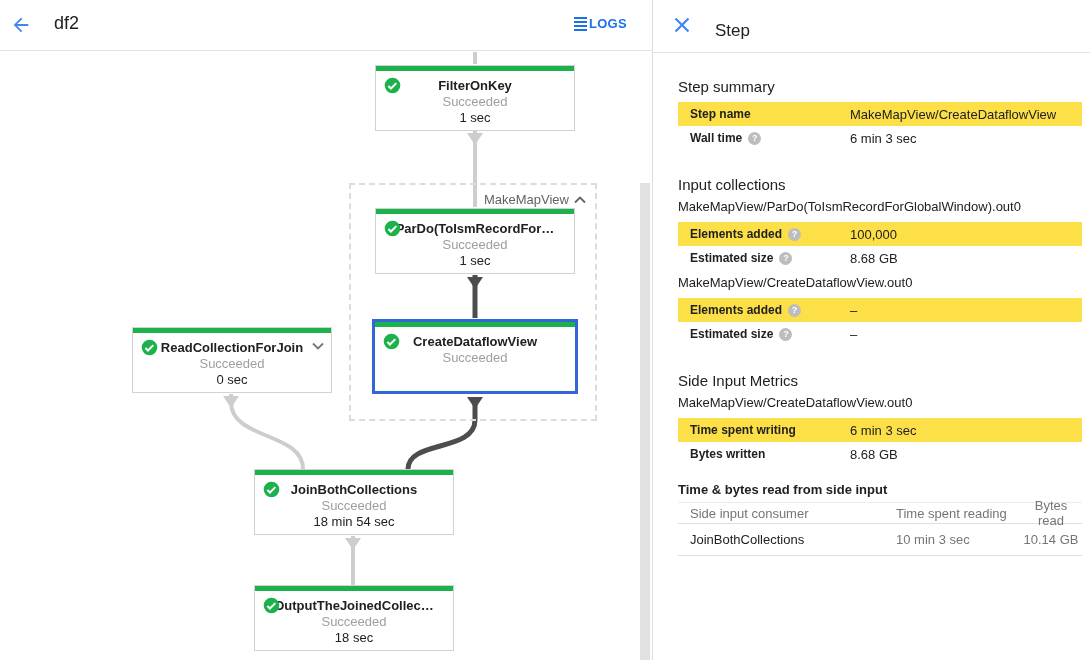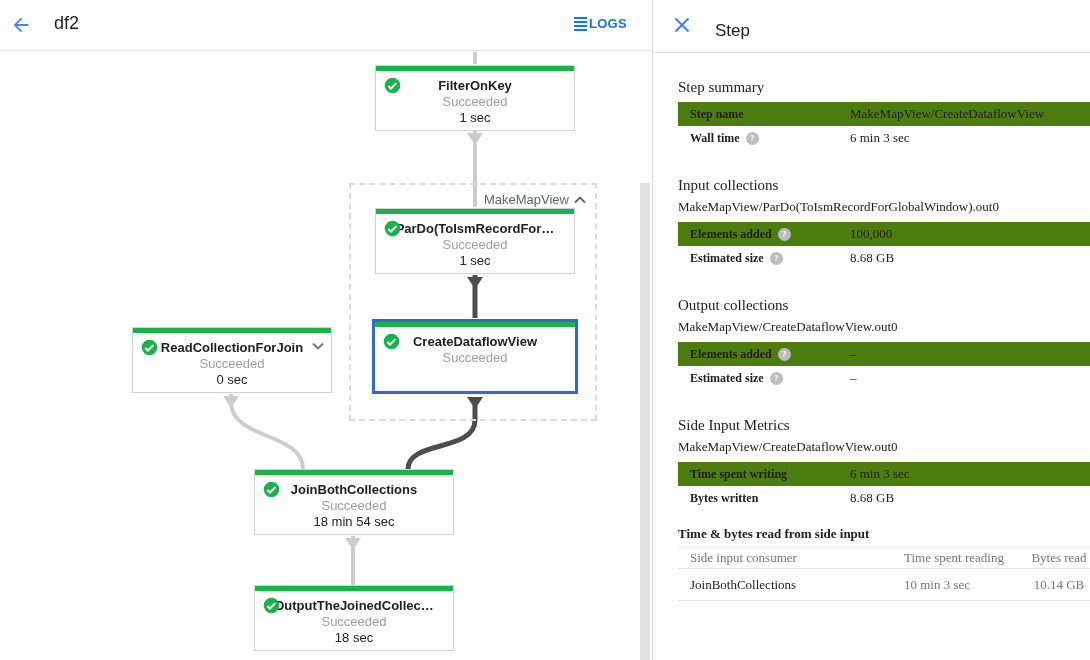--- a/index.html
+++ b/index.html
@@ -29,26 +29,26 @@
   .group-box { position:absolute; left:349px; top:132px; width:248px; height:238px; border:2px dashed #dcdcdc; }
   .group-label { position:absolute; top:7px; right:9px; font-size:13px; color:#5f6368; display:flex; align-items:center; gap:5px; cursor:pointer; }
   .scroll-thumb { position:absolute; left:640px; top:132px; width:10px; height:478px; background:#e1e1e1; }
 
   
   .divider { position:absolute; left:652px; top:0; width:1px; height:660px; background:#dadce0; }
   .panel { position:absolute; left:653px; top:0; width:437px; height:660px; background:#fff; }
   .panel-header { position:relative; height:53px; border-bottom:1px solid #e3e3e3; }
   .close-btn { position:absolute; left:21px; top:17px; width:18px; height:18px; cursor:pointer; }
   .panel-title { position:absolute; left:62px; top:21px; font-size:17px; color:#202124; }
-  .panel-body { padding:0 0 0 25px;font-family:Liberation Serif, serif; }
+  .panel-body { padding:0 8px 0 25px; }
   .sec-h { font-size:15px; color:#212121; line-height:18px; }
   .sec-sub { font-size:13px; color:#212121; line-height:16px; }
   .prows { margin-top:6px; }
   .prow { display:flex; align-items:center; height:24px; padding-left:12px; font-size:13px; }
-  .prow.striped { background:#4d7c0f; }
+  .prow.striped { background:#fde047; }
   .plabel { width:160px; font-size:12px; font-weight:700; color:#212121; display:flex; align-items:center; }
   .pvalue { color:#212121; }
   .help { display:inline-flex; align-items:center; justify-content:center; width:13px; height:13px; margin-left:6px; border-radius:50%; background:#bdbdbd; color:#fff; font-size:9px; font-weight:700; cursor:pointer; flex:none; }
   .mt-h1 { margin-top:25px; }
   .mt-h  { margin-top:26px; }
   .mt-sub{ margin-top:5px; }
   .mt-rows{ margin-top:7px; }
   .tbl-heading { margin-top:16px; font-size:13px; font-weight:700; color:#212121; }
   .tbl-header, .tbl-row { display:flex; align-items:center; padding-left:12px; font-size:13px; }
   .tbl-header { height:22px; margin-top:5px; border-top:1px solid #ececec; border-bottom:1px solid #e0e0e0; color:#757575; }
@@ -216,21 +216,20 @@
         </div>
         <div class="prow">
           <span class="plabel">
               <span>Estimated size</span>
               <span class="help">?</span>
             </span>
           <span class="pvalue">8.68 GB</span>
         </div>
       </div>
 
-      <div class="sec-h mt-h">Output collections</div>
       <div class="sec-sub mt-sub">MakeMapView/CreateDataflowView.out0</div>
       <div class="prows mt-rows">
         <div class="prow striped">
           <span class="plabel">
               <span>Elements added</span>
               <span class="help">?</span>
             </span>
           <span class="pvalue">–</span>
         </div>
         <div class="prow">

